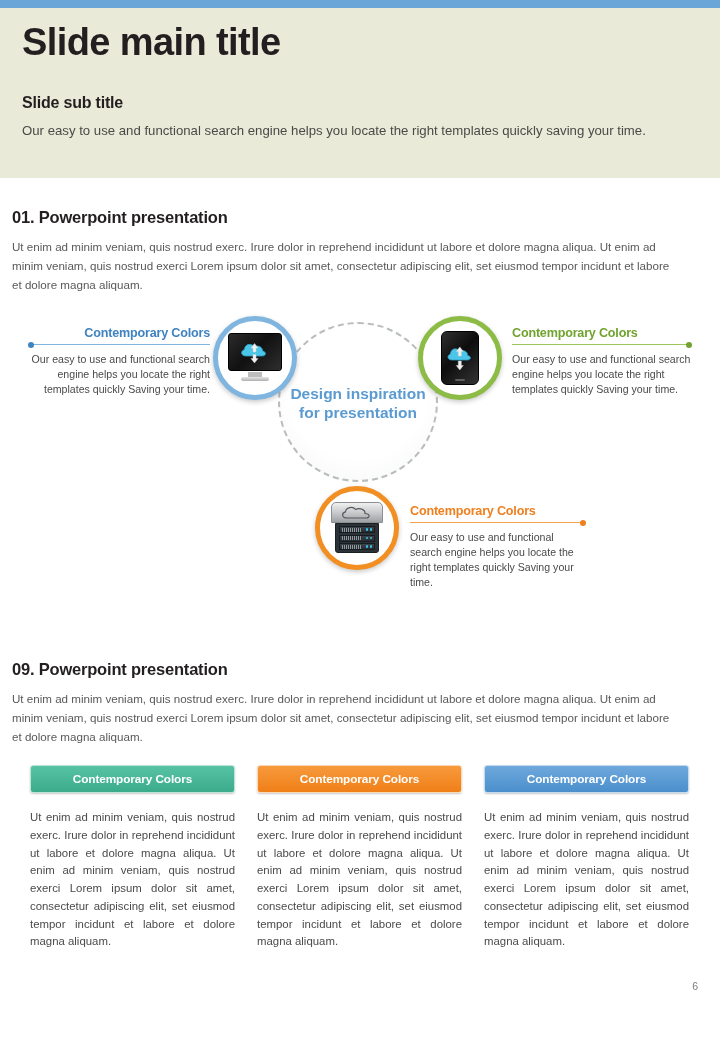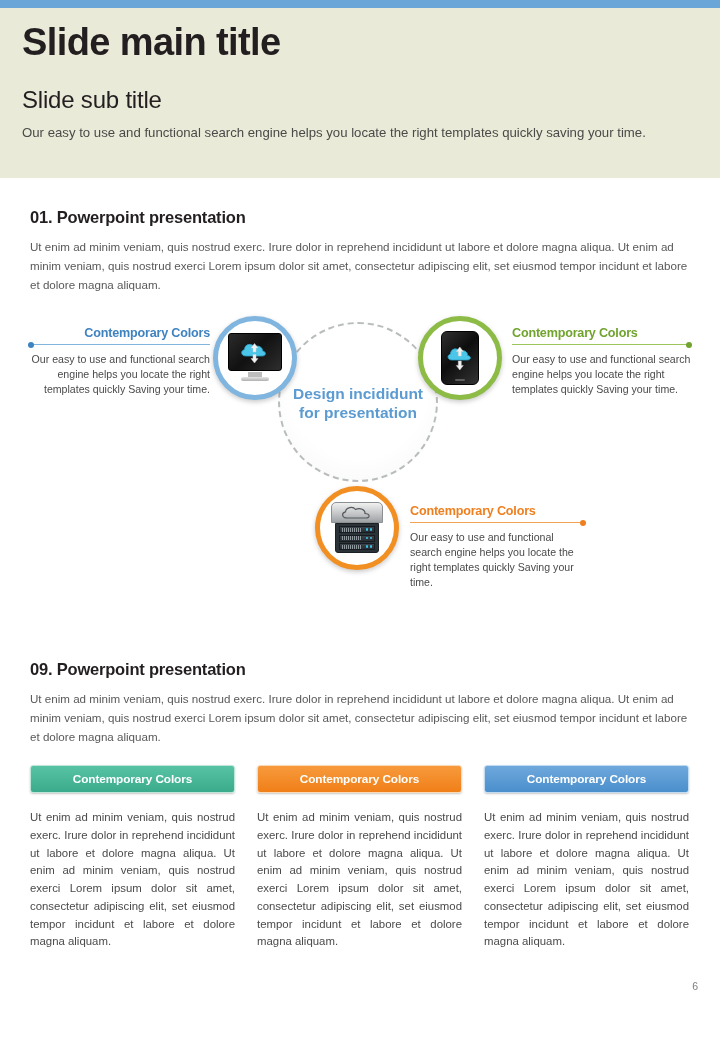--- a/index.html
+++ b/index.html
@@ -39,39 +39,39 @@
 
   .main-title {
     font-size: 38px;
     font-weight: bold;
     color: #231f20;
     letter-spacing: -0.6px;
     line-height: 1.1;
   }
 
   .sub-title {
-    margin-top: 22px;
-    font-size: 24px;
-    font-weight: normal;
+    margin-top: 30px;
+    font-size: 16px;
+    font-weight: bold;
     color: #231f20;
     letter-spacing: -0.2px;
   }
 
   .header-desc {
     margin-top: 9px;
     font-size: 13.2px;
     color: #4a4a48;
     line-height: 1.55;
     max-width: 660px;
   }
 
   
   .section {
     position: absolute;
-    left: 30px;
+    left: 12px;
     width: 660px;
   }
   .section-01 { top: 208px; }
   .section-02 { top: 660px; }
 
   .section-title {
     font-size: 16.5px;
     font-weight: bold;
     color: #231f20;
     letter-spacing: -0.2px;
@@ -307,21 +307,21 @@
   </div>
 
   <div class="section section-01">
     <div class="section-title">01. Powerpoint presentation</div>
     <div class="section-desc">Ut enim ad minim veniam, quis nostrud exerc. Irure dolor in reprehend incididunt ut labore et dolore magna aliqua. Ut enim ad minim veniam, quis nostrud exerci  Lorem ipsum dolor sit amet, consectetur adipiscing elit, set eiusmod tempor incidunt et labore et dolore magna aliquam.</div>
   </div>
 
   <div class="diagram"></div>
 
   <div class="ring"></div>
-  <div class="ring-text">Design incididunt for presentation</div>
+  <div class="ring-text">Design inspiration for presentation</div>
 
   <div class="node node-blue">
     <div class="node-inner">
       <div class="icon-monitor">
         <div class="screen">
           <svg width="36" height="28" viewBox="0 0 36 28">
             <path d="M9 18 C4 18 3 13 7.5 11.5 C7.5 6 15 4.5 17 9 C21 6.5 26 9.5 25.5 13 C29.5 13.5 29.5 18 25 18 Z" fill="#4cc6e8" stroke="#2a9ec4" stroke-width="0.8"></path>
             <path d="M17.5 5.5 L21 10 L19 10 L19 14 L16 14 L16 10 L14 10 Z" fill="#f2f2f2" stroke="#cfcfcf" stroke-width="0.5"></path>
             <path d="M17.5 25 L14 20.5 L16 20.5 L16 16.5 L19 16.5 L19 20.5 L21 20.5 Z" fill="#f2f2f2" stroke="#cfcfcf" stroke-width="0.5"></path>
           </svg>

